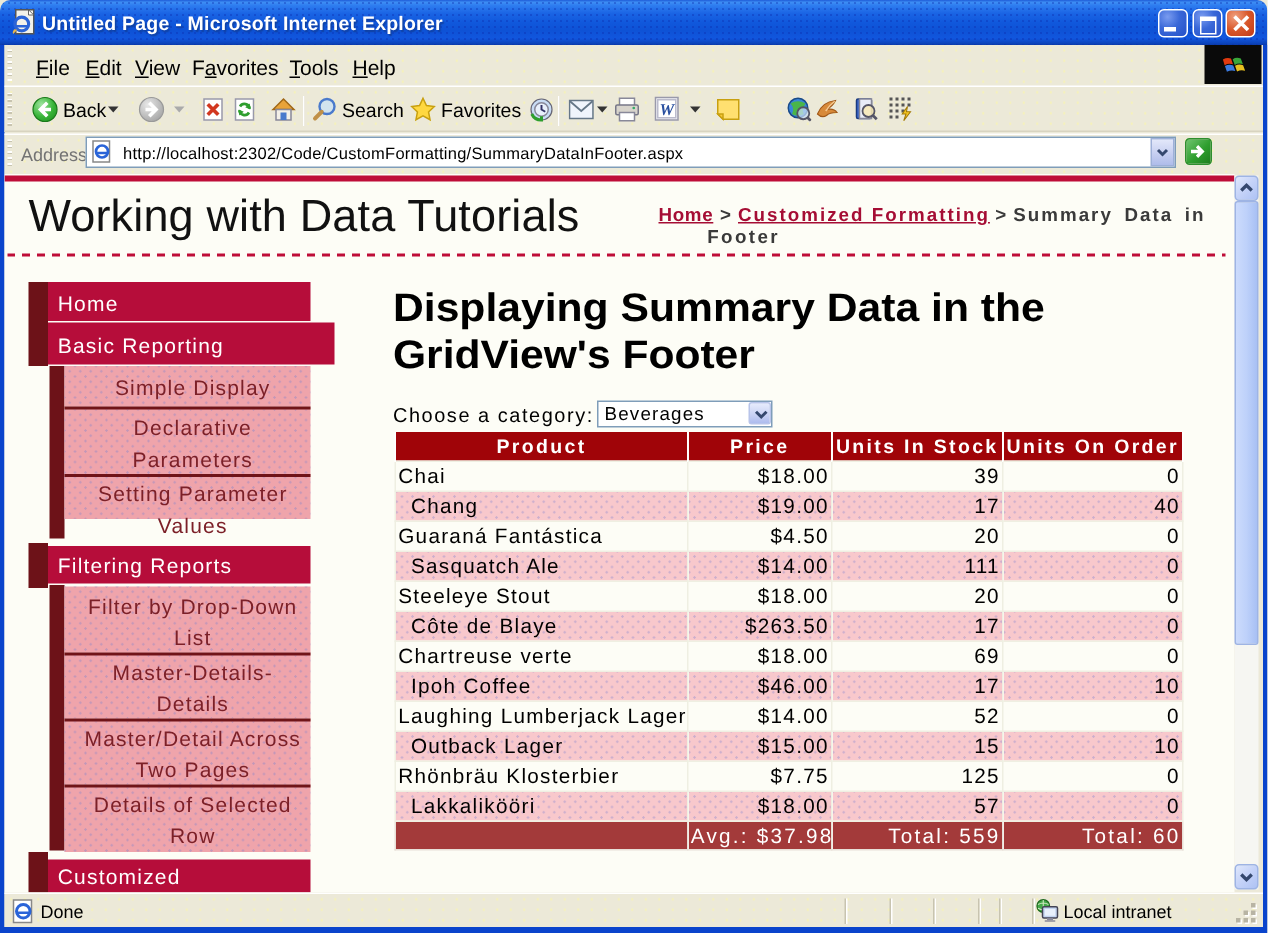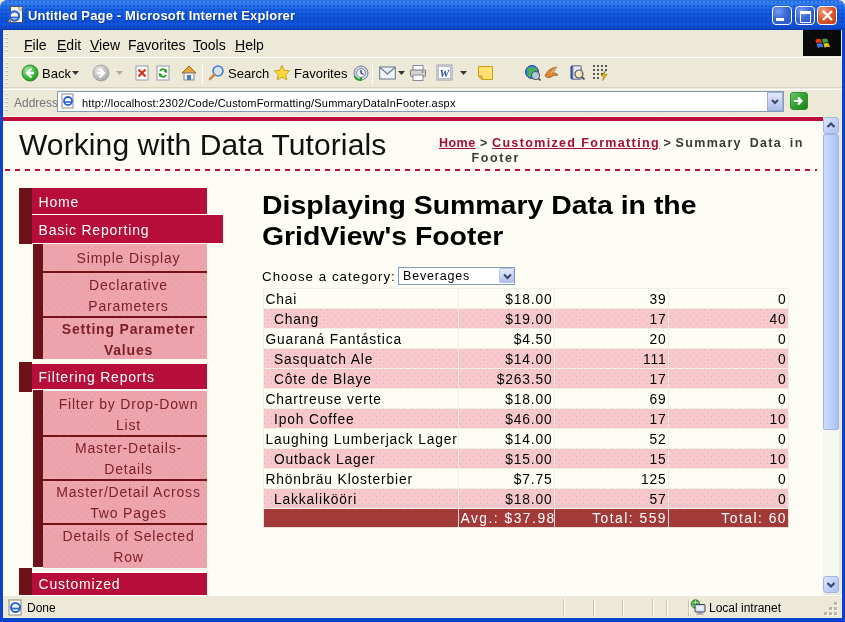--- a/index.html
+++ b/index.html
@@ -297,21 +297,21 @@
 <div class="crumb" style="left:675.5px;top:136px;letter-spacing:1.35px;word-spacing:2.9px;">Summary Data in</div>
 <div class="crumb" style="left:439.5px;top:150.5px;letter-spacing:1.6px;margin-left:32px;">Footer</div>
 <div id="dashline" class="abs"></div>
 
 <div class="abs sb-darkL" style="left:19px;top:187.5px;width:13px;height:56px;"></div>
 <div class="abs sb-top sb-item" style="left:32px;top:188px;width:175px;height:26.3px;padding:4px 0 0 6.5px;">Home</div>
 <div class="abs sb-top sb-item" style="left:32px;top:215.3px;width:191px;height:28.2px;padding:4.5px 0 0 6.5px;">Basic Reporting</div>
 <div class="abs sb-darkL" style="left:33px;top:243.5px;width:10px;height:115px;"></div>
 <div class="abs sb-sub sb-item" style="left:43px;top:243.5px;width:164px;height:27px;padding:4.5px 0 0 7px;">Simple Display</div>
 <div class="abs sb-sub sb-item" style="left:43px;top:270.5px;width:164px;height:45px;padding:2px 0 0 7px;border-top:2px solid #701418;">Declarative<br>Parameters</div>
-<div class="abs sb-sub sb-item" style="left:43px;top:315.5px;width:164px;height:43px;padding:1.5px 0 0 7px;border-top:2px solid #701418;font-weight:bold;">Setting Parameter<br>Values</div>
+<div class="abs sb-sub sb-item" style="left:43px;top:315.5px;width:164px;height:30px;padding:1.5px 0 0 7px;border-top:2px solid #701418;">Setting Parameter<br>Values</div>
 <div class="abs sb-darkL" style="left:19px;top:362px;width:13px;height:29.5px;"></div>
 <div class="abs sb-top sb-item" style="left:32px;top:363.5px;width:175px;height:25.5px;padding:3px 0 0 6.5px;">Filtering Reports</div>
 <div class="abs sb-darkL" style="left:33px;top:390px;width:10px;height:176.5px;"></div>
 <div class="abs sb-sub sb-item" style="left:43px;top:390.5px;width:164px;height:44px;padding:3px 0 0 7px;">Filter by Drop-Down<br>List</div>
 <div class="abs sb-sub sb-item" style="left:43px;top:434.5px;width:164px;height:44px;padding:1px 0 0 7px;border-top:2px solid #701418;">Master-Details-<br>Details</div>
 <div class="abs sb-sub sb-item" style="left:43px;top:478.5px;width:164px;height:44px;padding:1px 0 0 7px;border-top:2px solid #701418;">Master/Detail Across<br>Two Pages</div>
 <div class="abs sb-sub sb-item" style="left:43px;top:522.5px;width:164px;height:45px;padding:1px 0 3px 7px;border-top:2px solid #701418;">Details of Selected<br>Row</div>
 <div class="abs sb-darkL" style="left:19px;top:568.3px;width:13px;height:26.7px;"></div>
 <div class="abs sb-top sb-item" style="left:32px;top:572.5px;width:175px;height:22.5px;padding:1px 0 0 6.5px;">Customized</div>
 
@@ -326,20 +326,26 @@
   </div>
 
 <table id="grid">
 <colgroup>
       <col style="width:195px">
       <col style="width:96px">
       <col style="width:114px">
       <col style="width:120px">
     </colgroup>
 <tbody>
+      <tr>
+        <th>Product</th>
+        <th>Price</th>
+        <th>Units In Stock</th>
+        <th>Units On Order</th>
+      </tr>
 <tr>
         <td>Chai</td>
         <td class="r">$18.00</td>
         <td class="r">39</td>
         <td class="r">0</td>
       </tr>
 <tr class="alt">
         <td>Chang</td>
         <td class="r">$19.00</td>
         <td class="r">17</td>
@@ -348,20 +354,26 @@
 <tr>
         <td>Guaraná Fantástica</td>
         <td class="r">$4.50</td>
         <td class="r">20</td>
         <td class="r">0</td>
       </tr>
 <tr class="alt">
         <td>Sasquatch Ale</td>
         <td class="r">$14.00</td>
         <td class="r">111</td>
+        <td class="r">0</td>
+      </tr>
+<tr>
+        <td>Steeleye Stout</td>
+        <td class="r">$18.00</td>
+        <td class="r">20</td>
         <td class="r">0</td>
       </tr>
 <tr class="alt">
         <td>Côte de Blaye</td>
         <td class="r">$263.50</td>
         <td class="r">17</td>
         <td class="r">0</td>
       </tr>
 <tr>
         <td>Chartreuse verte</td>

